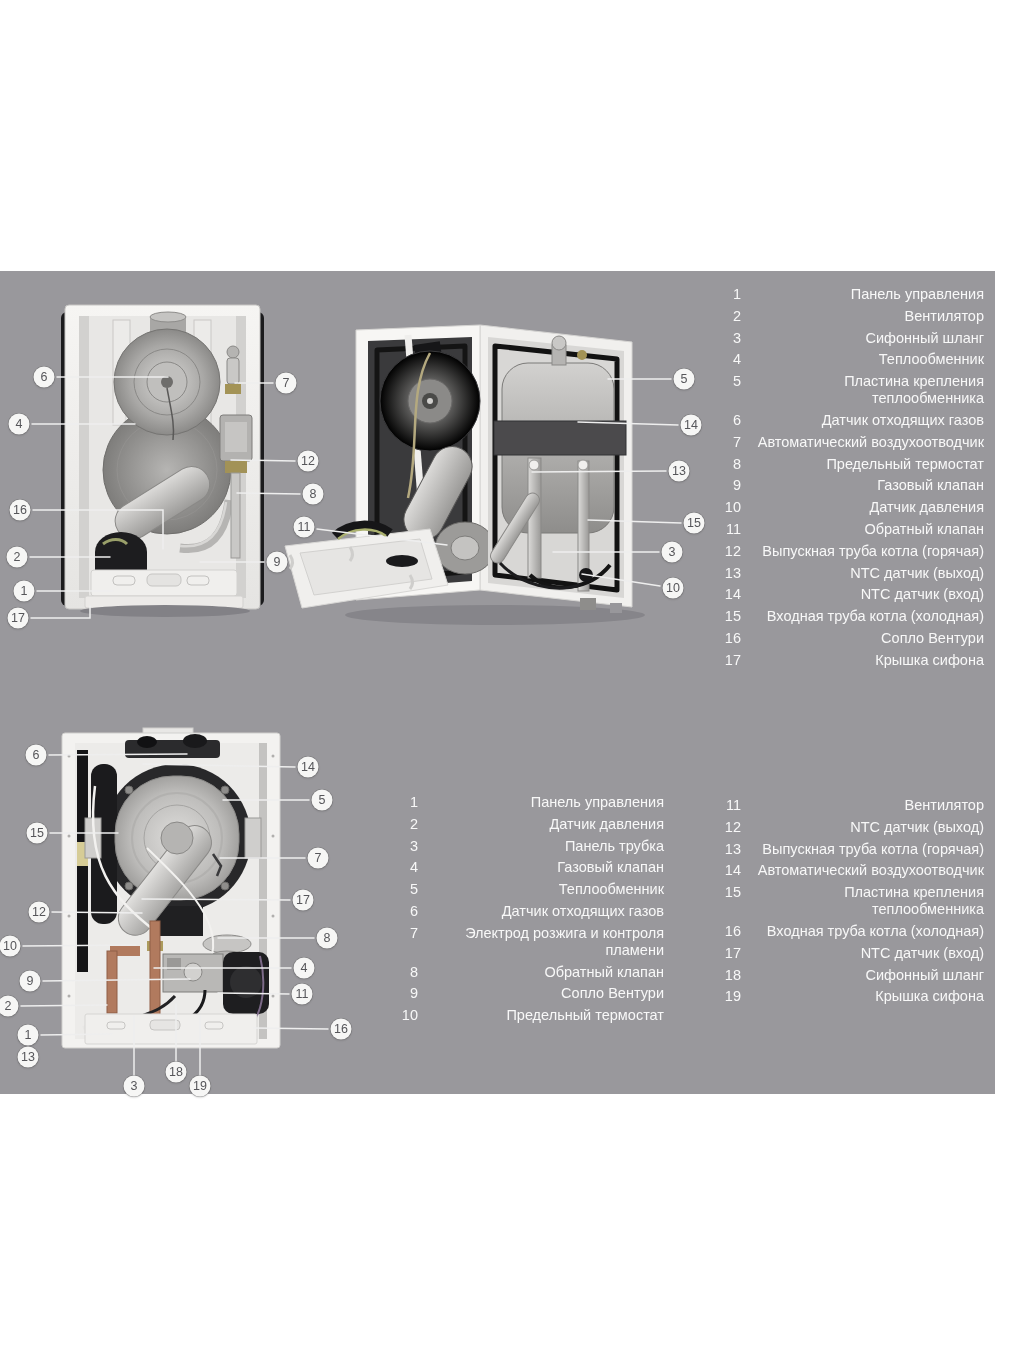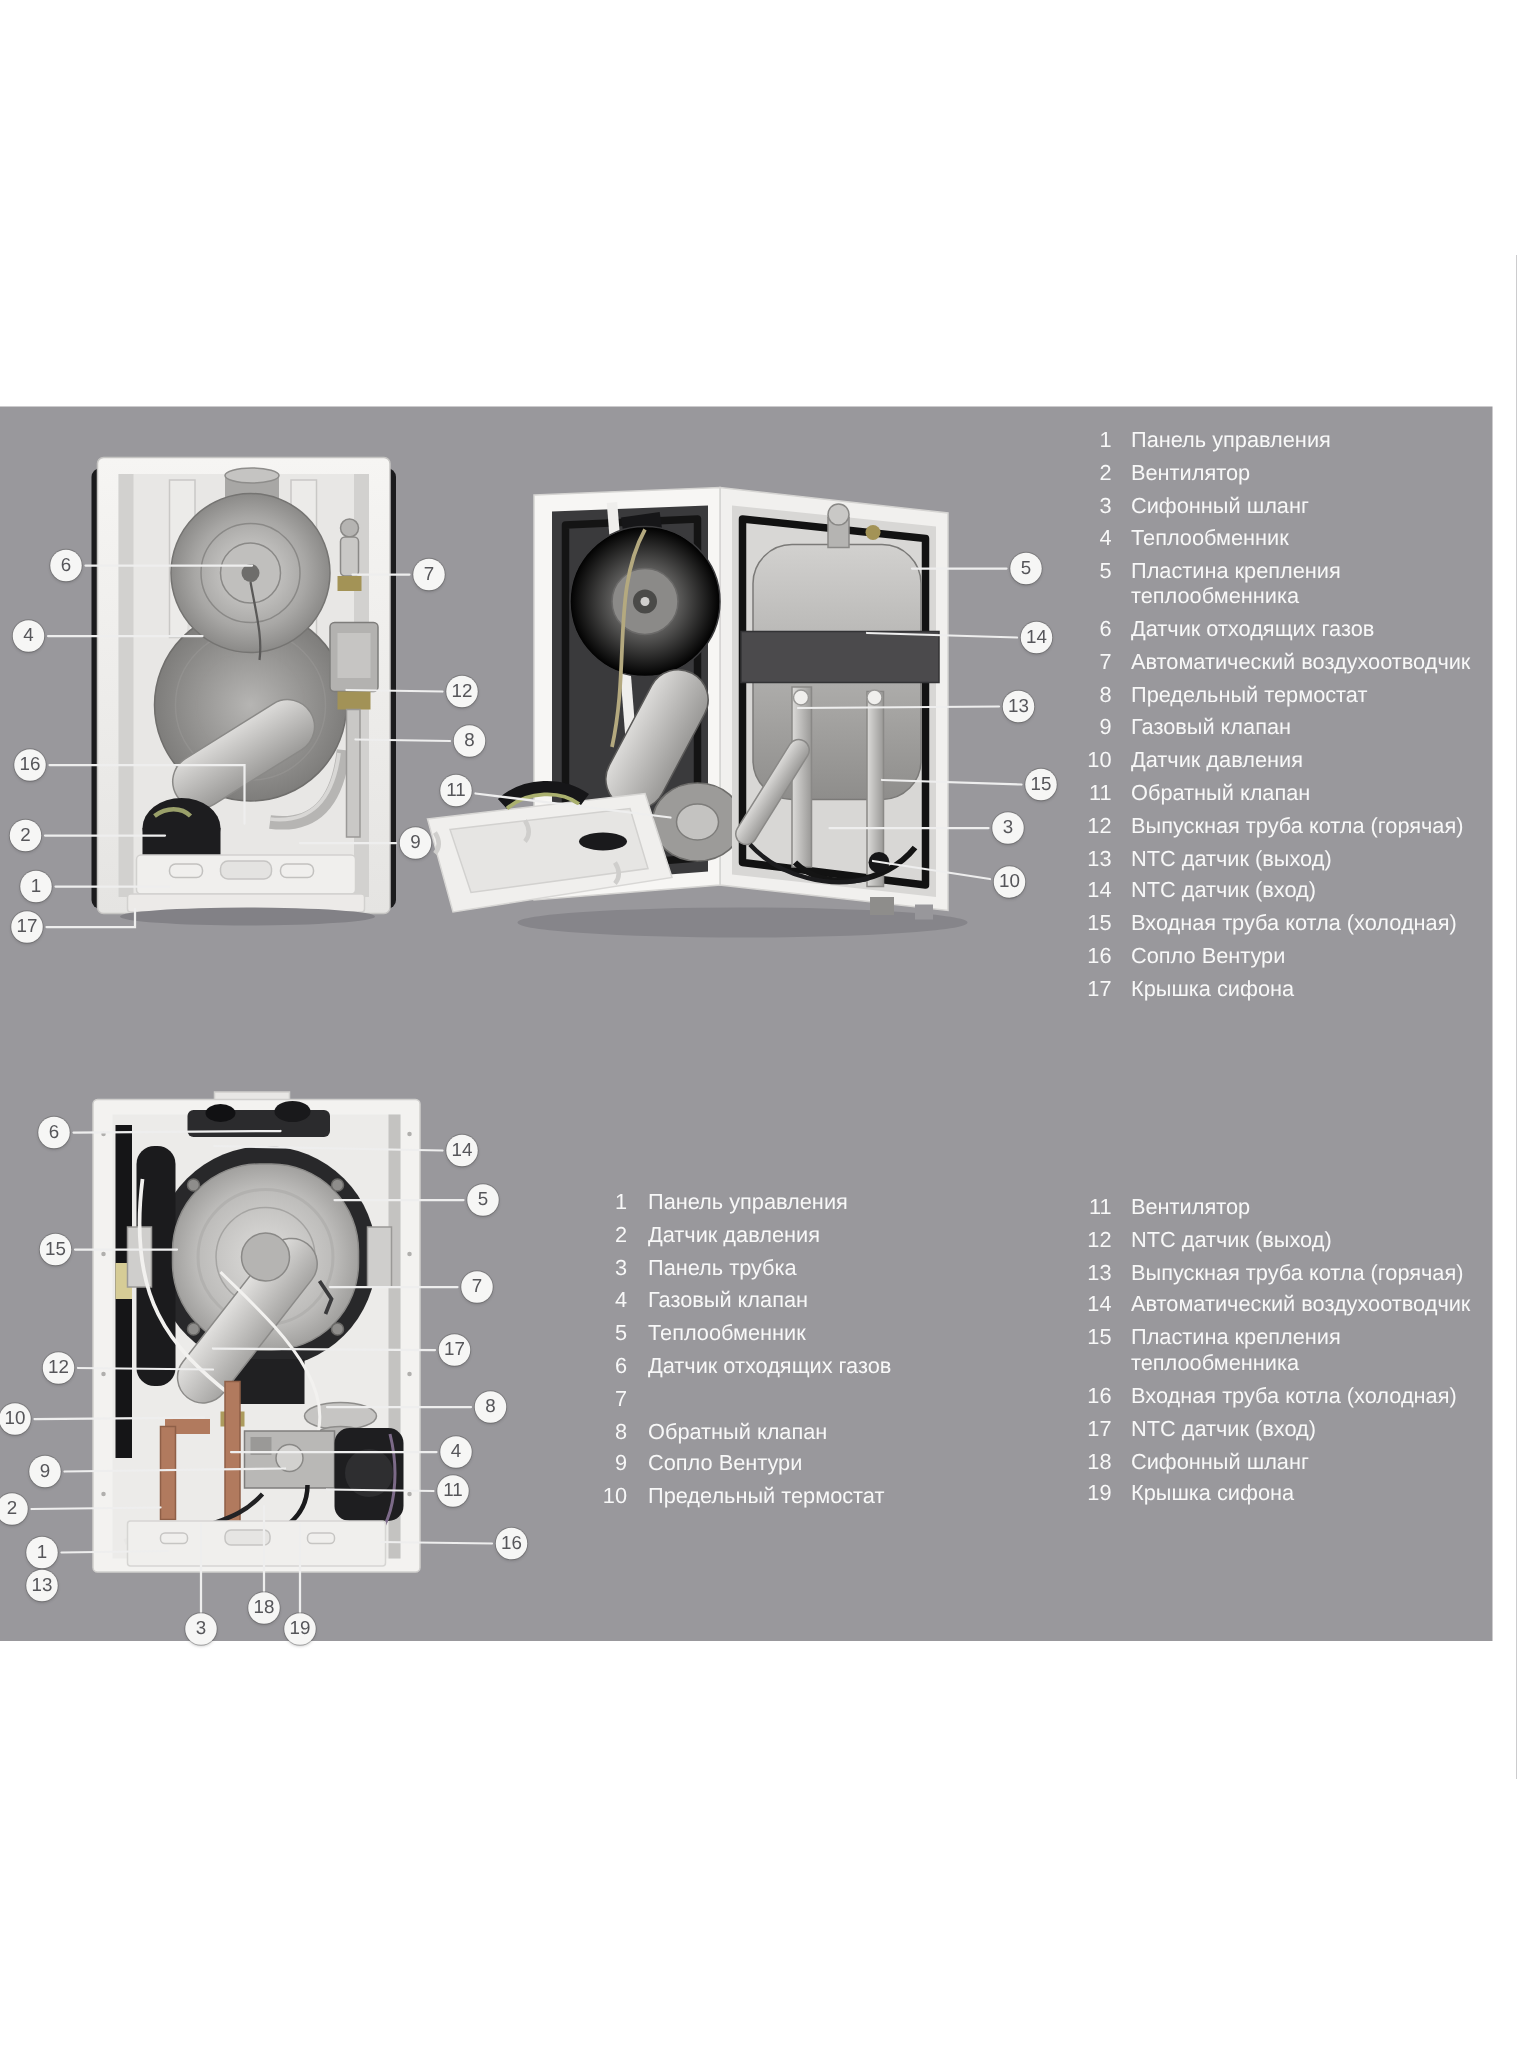--- a/index.html
+++ b/index.html
@@ -13,21 +13,21 @@
   .callout{
     position:absolute;z-index:3;width:21px;height:21px;border-radius:50%;
     background:#f6f6f5;color:#56565a;font-size:12.5px;line-height:21px;
     text-align:center;transform:translate(-50%,-50%);
     box-shadow:0 0 0 0.6px rgba(90,90,92,.45), 0 1px 2px rgba(40,40,42,.25);
   }
   .legend{position:absolute;z-index:2;color:#f8f8f8;font-size:14.5px;}
   .legend-row{display:flex;align-items:flex-start;line-height:17px;margin-bottom:4.8px;}
   .legend-num{flex:0 0 19px;text-align:right;}
   .legend-wide .legend-num{flex-basis:22px;}
-  .legend-label{margin-left:13px;width:230px;}
+  .legend-label{margin-left:13px;width:230px;text-align:right;}
   .legend-wide .legend-label{margin-left:14px;width:232px;}
 </style>
 </head>
 <body>
 
 <div class="panel"></div>
 
 <svg class="photo" style="left:55px;top:300px;" width="215" height="320" viewBox="0 0 215 320">
   <defs>
     <linearGradient id="gFrame" x1="0" y1="0" x2="0" y2="1">
@@ -347,20 +347,21 @@
     <div class="legend-row">
       <span class="legend-num">5</span>
       <span class="legend-label">Теплообменник</span>
     </div>
     <div class="legend-row">
       <span class="legend-num">6</span>
       <span class="legend-label">Датчик отходящих газов</span>
     </div>
     <div class="legend-row">
       <span class="legend-num">7</span>
+      <span class="legend-label">Электрод розжига и контроля пламени</span>
     </div>
     <div class="legend-row">
       <span class="legend-num">8</span>
       <span class="legend-label">Обратный клапан</span>
     </div>
     <div class="legend-row">
       <span class="legend-num">9</span>
       <span class="legend-label">Сопло Вентури</span>
     </div>
     <div class="legend-row">

